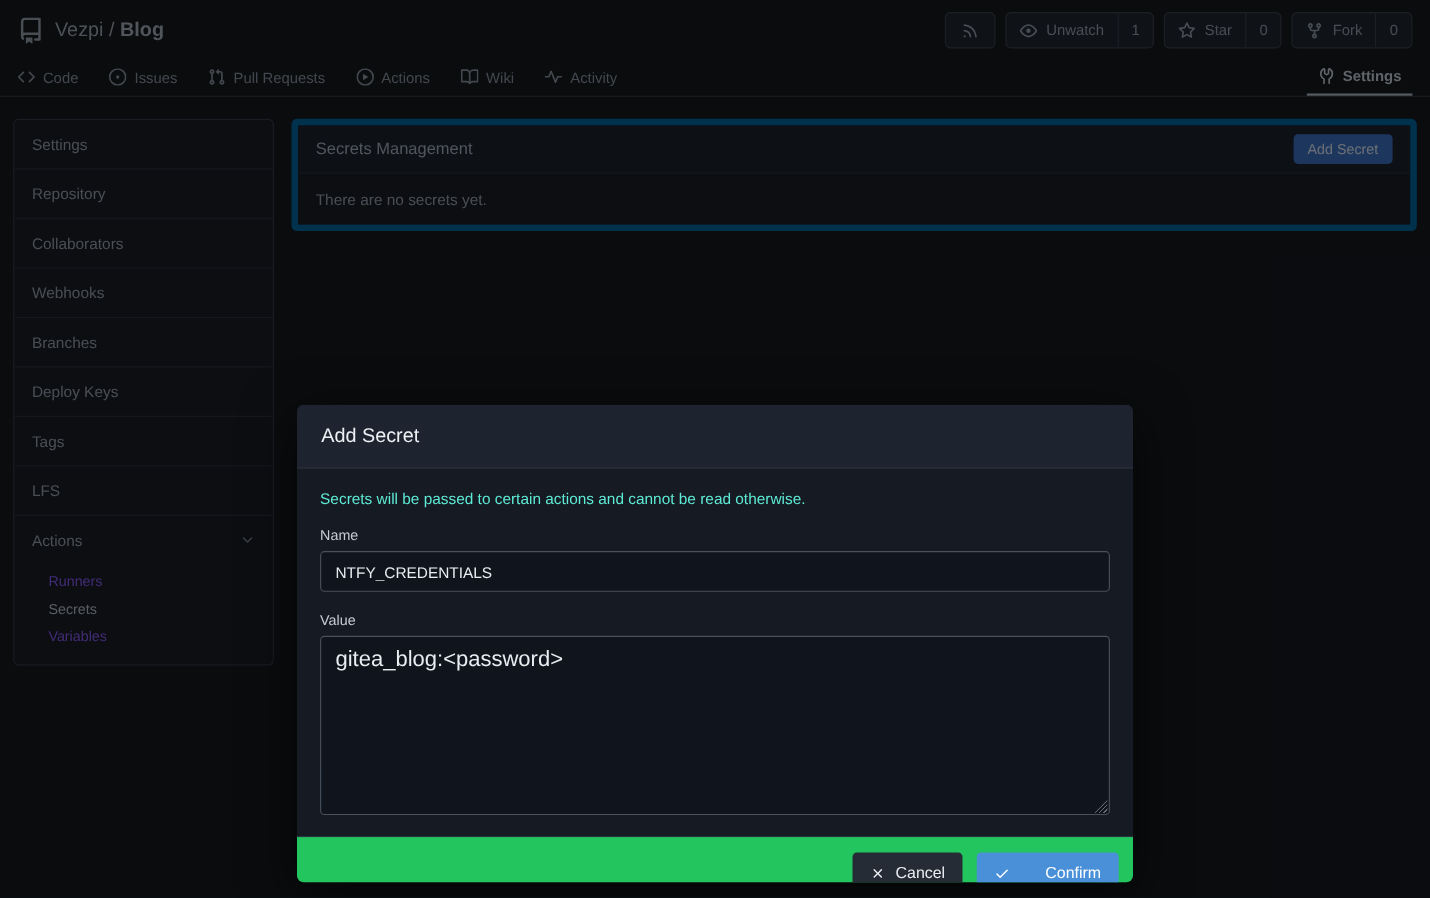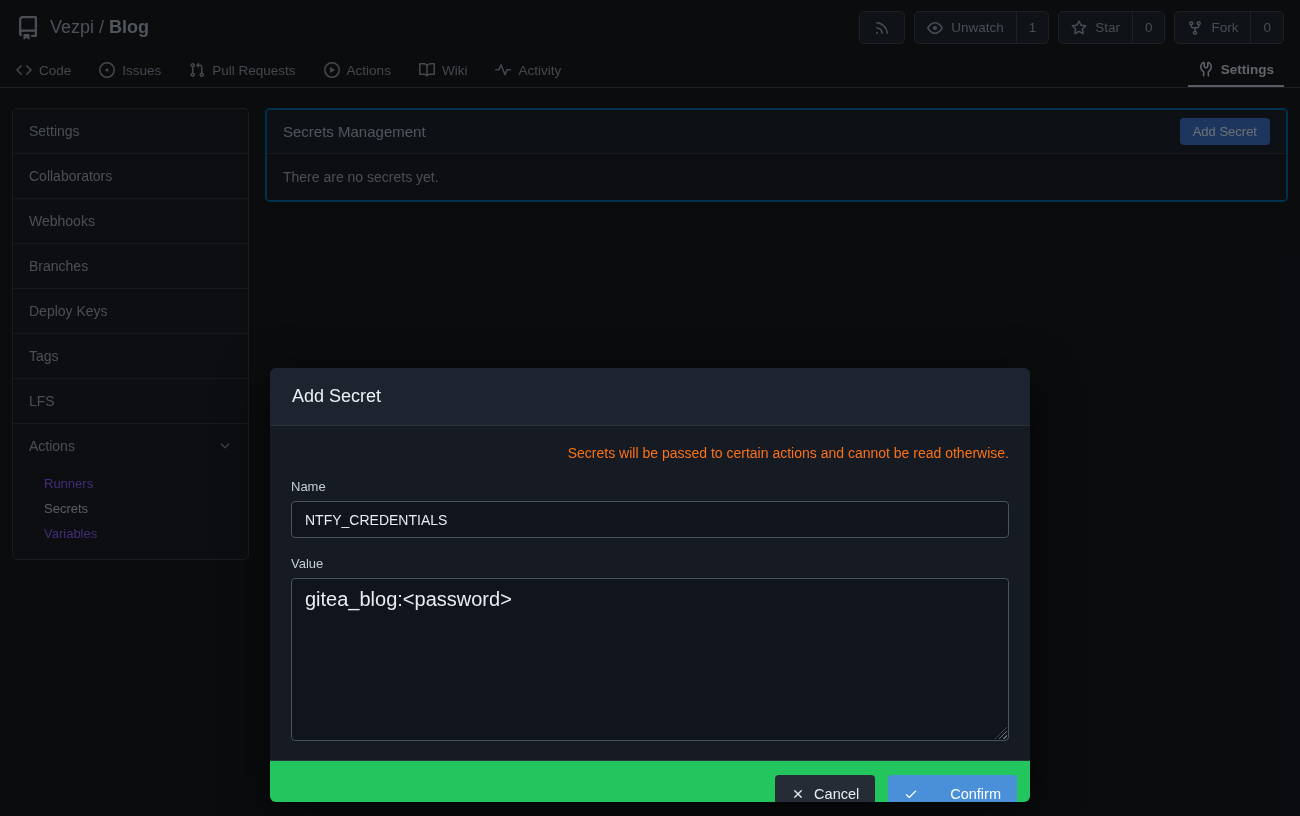--- a/index.html
+++ b/index.html
@@ -58,21 +58,21 @@
     border-top:1px solid #2e3540; cursor:pointer;
   }
   .side-item:first-child { border-top:none; }
   .side-item.actions-row { display:flex; align-items:center; justify-content:space-between; }
   .chev { color:#7b8591; }
   .sub-list { padding:3px 0 13px 0; }
   .sub-item { padding:5px 16px 5px 31px; font-size:13px; color:#8b5cf6; cursor:pointer; }
   .sub-item.active { color:#b9c1cb; }
 
   .main-col { flex:1; }
-  .box { border:2px solid #0369a1; border-radius:5px; overflow:hidden; }
+  .box { border:6px solid #0369a1; border-radius:5px; overflow:hidden; }
   .box-header {
     display:flex; align-items:center; justify-content:space-between;
     min-height:42px; padding:8px 16px;
     background:#1c222c; border-bottom:1px solid #2e3540;
   }
   .box-title { font-size:15px; color:#a9b3bf; }
   .btn-add {
     background:#3c72c2; color:#dfe9f5; font-size:13px;
     padding:6px 13px; border:none; border-radius:4px; cursor:pointer;
     font-family:inherit;
@@ -88,21 +88,21 @@
     background:#151a23; border-radius:6px; overflow:hidden; z-index:60;
     box-shadow:0 12px 48px rgba(0,0,0,0.65);
     display:flex; flex-direction:column;
   }
   .modal-header {
     height:58px; flex:none; display:flex; align-items:center;
     padding:0 22px; background:#1d2430; border-bottom:1px solid #2c333f;
     font-size:18px; color:#eef1f4;
   }
   .modal-body { flex:1; padding:19px 21px; }
-  .modal-desc { font-size:14px; color:#f97316; margin-bottom:18px;text-align:right; }
+  .modal-desc { font-size:14px; color:#5eead4; margin-bottom:18px; }
   .field-label { font-size:13px; color:#c6cdd5; margin-bottom:7px; }
   .text-input {
     width:100%; height:37px; background:#10151d;
     border:1px solid #4a515c; border-radius:4px;
     color:#e9ecf0; font-size:14px; padding:0 13px;
     font-family:"Liberation Sans", sans-serif;
   }
   .field-gap { margin-top:18px; }
   .ta-wrap { position:relative; }
   .text-area {
@@ -252,20 +252,21 @@
           </svg>
         </span>
       <span>Settings</span>
     </div>
   </nav>
 
   <div class="content">
 
     <aside class="side-menu">
       <div class="side-item">Settings</div>
+      <div class="side-item">Repository</div>
       <div class="side-item">Collaborators</div>
       <div class="side-item">Webhooks</div>
       <div class="side-item">Branches</div>
       <div class="side-item">Deploy Keys</div>
       <div class="side-item">Tags</div>
       <div class="side-item">LFS</div>
       <div class="side-item actions-row">
         <span>Actions</span>
         <span class="chev">
             <svg class="ic ic14" viewBox="0 0 16 16">

